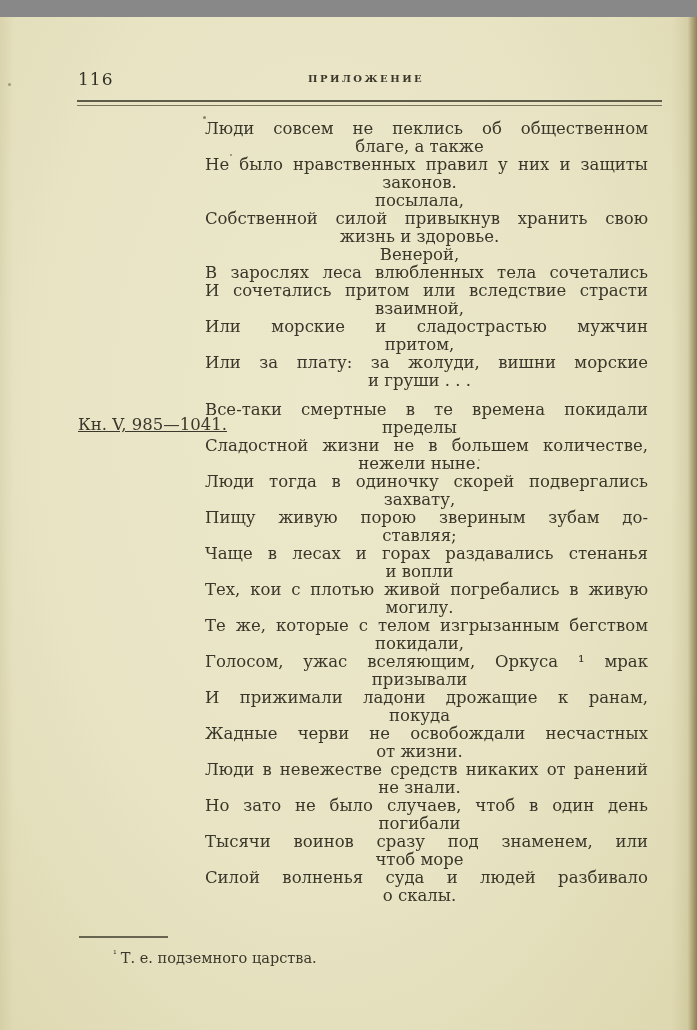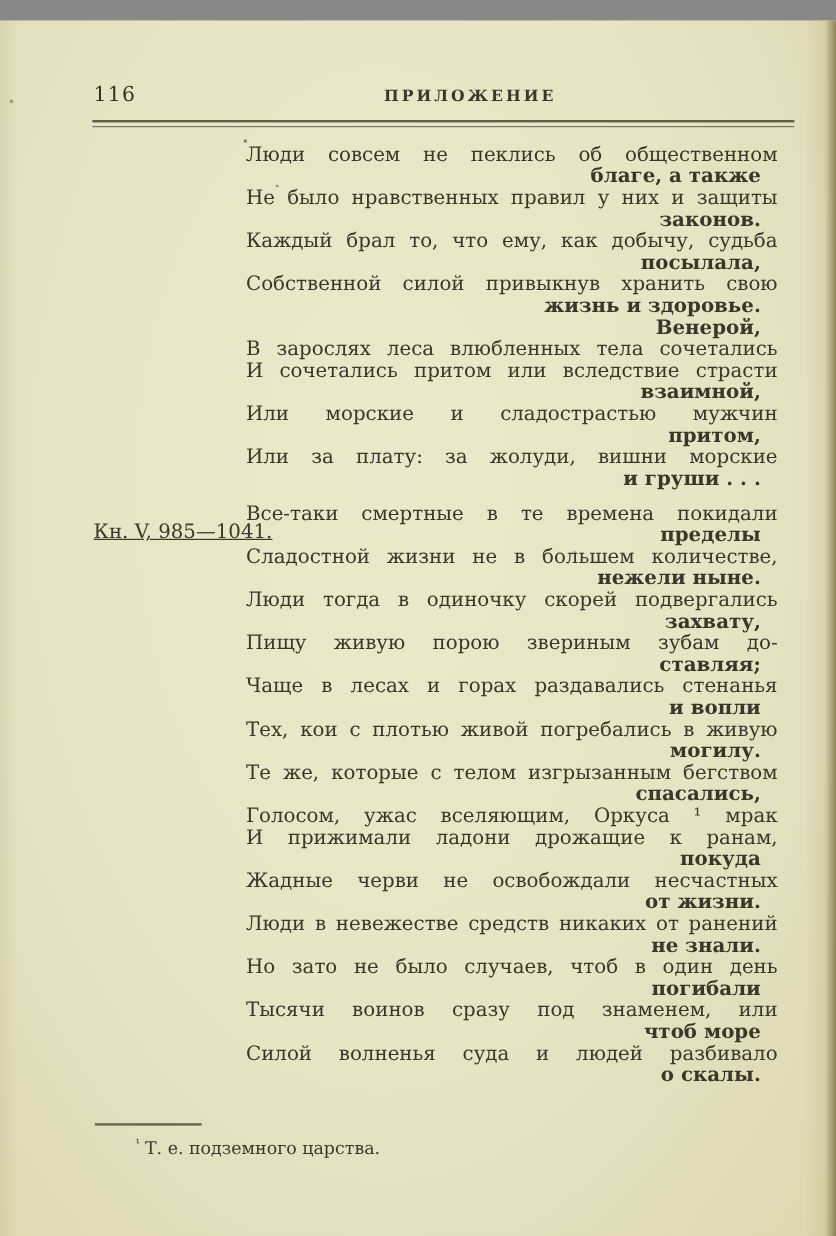--- a/index.html
+++ b/index.html
@@ -14,22 +14,22 @@
       radial-gradient(ellipse at 46% 38%, #ece8cb 0%, #e7e3c3 55%, #ddd7ae 100%);
     overflow:hidden;
     font-family:"DejaVu Serif","Liberation Serif",serif;
     color:#39362a;
   }
   .page-number{
     position:absolute;left:78px;top:52px;
     font-size:17px;letter-spacing:1px;color:#333126;
   }
   .running-head{
-    position:absolute;left:320px;top:56px;
-    font-size:13px;font-weight:bold;letter-spacing:2.5px;color:#3a372b;
+    position:absolute;left:308px;top:56px;
+    font-size:10px;font-weight:bold;letter-spacing:2.5px;color:#3a372b;
   }
   .double-rule{
     position:absolute;left:77px;top:83px;width:585px;height:3px;
     border-top:2px solid rgba(62,59,44,0.80);
     border-bottom:1px solid rgba(62,59,44,0.65);
   }
   .content{
     position:absolute;left:78px;top:103px;width:570px;
     font-size:16.5px;line-height:18px;
   }
@@ -39,24 +39,23 @@
     position:absolute;left:0;top:15px;
     white-space:nowrap;color:#3b382c;text-decoration:underline;
   }
   .vline{width:443px;}
   .vline.main{
     text-align:justify;
     text-align-last:justify;
     -moz-text-align-last:justify;
   }
   .vline.cont{
-    text-align:right;
+    text-align:center;
     padding-right:14px;
     box-sizing:border-box;
-    font-weight:bold;
   }
   .footnote-rule{
     position:absolute;left:79px;top:919px;width:89px;height:2px;
     background:rgba(62,59,44,0.75);
   }
   .footnote{
     position:absolute;left:113px;top:931px;
     font-size:14.5px;color:#3b382c;text-align:center;
   }
   .footnote sup{font-size:9.5px;margin-right:4px;}
@@ -81,21 +80,20 @@
   <div class="double-rule"></div>
 
   <div class="content">
       <div class="block">
         <span class="ref-label"></span>
         <div>
           <div class="vline main">Люди совсем не пеклись об общественном</div>
           <div class="vline cont">благе, а также</div>
           <div class="vline main">Не было нравственных правил у них и защиты</div>
           <div class="vline cont">законов.</div>
-          <div class="vline main">Каждый брал то, что ему, как добычу, судьба</div>
           <div class="vline cont">посылала,</div>
           <div class="vline main">Собственной силой привыкнув хранить свою</div>
           <div class="vline cont">жизнь и здоровье.</div>
           <div class="vline cont">Венерой,</div>
           <div class="vline main">В зарослях леса влюбленных тела сочетались</div>
           <div class="vline main">И сочетались притом или вследствие страсти</div>
           <div class="vline cont">взаимной,</div>
           <div class="vline main">Или морские и сладострастью мужчин</div>
           <div class="vline cont">притом,</div>
           <div class="vline main">Или за плату: за жолуди, вишни морские</div>
@@ -111,22 +109,23 @@
           <div class="vline cont">нежели ныне.</div>
           <div class="vline main">Люди тогда в одиночку скорей подвергались</div>
           <div class="vline cont">захвату,</div>
           <div class="vline main">Пищу живую порою звериным зубам до-</div>
           <div class="vline cont">ставляя;</div>
           <div class="vline main">Чаще в лесах и горах раздавались стенанья</div>
           <div class="vline cont">и вопли</div>
           <div class="vline main">Тех, кои с плотью живой погребались в живую</div>
           <div class="vline cont">могилу.</div>
           <div class="vline main">Те же, которые с телом изгрызанным бегством</div>
-          <div class="vline cont">спасались,</div>
+          <div class="vline cont">покидали,</div>
           <div class="vline main">Голосом, ужас вселяющим, Оркуса ¹ мрак</div>
+          <div class="vline cont">призывали</div>
           <div class="vline main">И прижимали ладони дрожащие к ранам,</div>
           <div class="vline cont">покуда</div>
           <div class="vline main">Жадные черви не освобождали несчастных</div>
           <div class="vline cont">от жизни.</div>
           <div class="vline main">Люди в невежестве средств никаких от ранений</div>
           <div class="vline cont">не знали.</div>
           <div class="vline main">Но зато не было случаев, чтоб в один день</div>
           <div class="vline cont">погибали</div>
           <div class="vline main">Тысячи воинов сразу под знаменем, или</div>
           <div class="vline cont">чтоб море</div>

